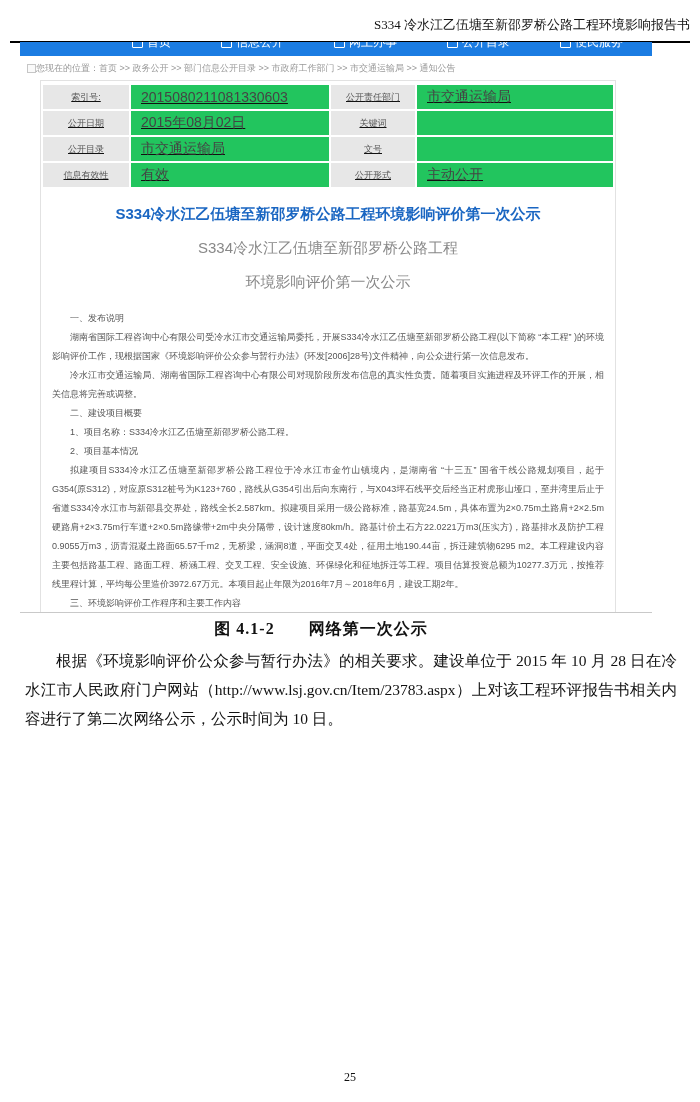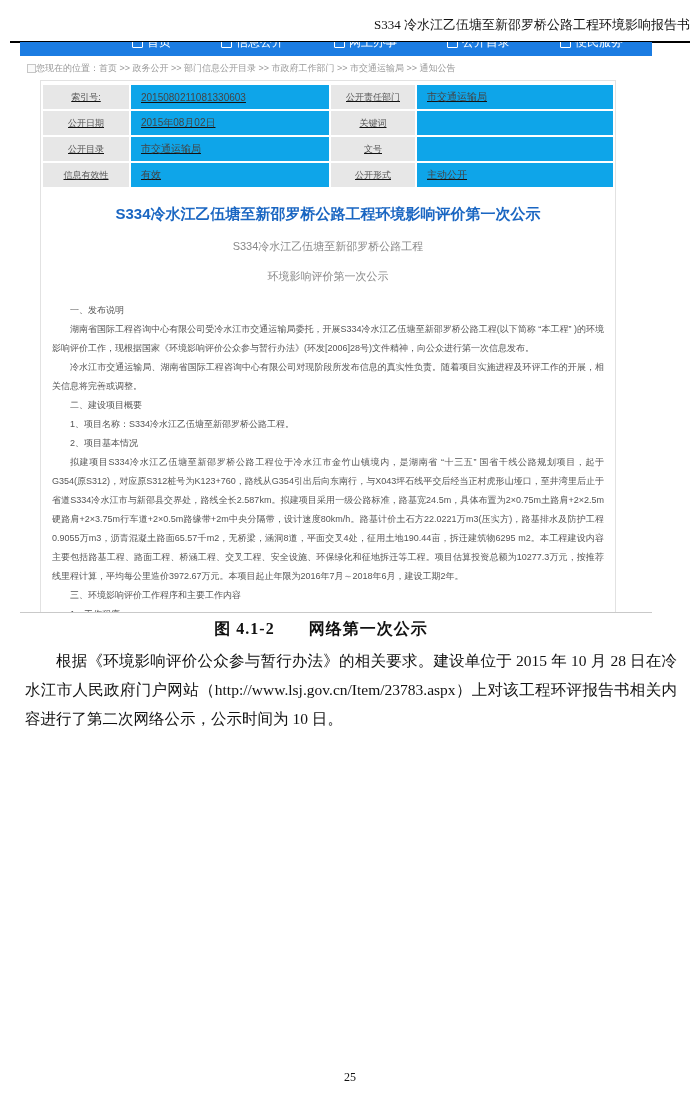--- a/index.html
+++ b/index.html
@@ -60,29 +60,29 @@
     border:1px solid #e2e2e2; background:#fff; padding:4px 0 20px 0;
   }
 
   .info-table { display:flex; flex-direction:column; gap:2px; padding:0 2px; }
   .info-row { display:grid; grid-template-columns:86px 198px 84px 1fr; gap:2px; height:24px;text-decoration:underline; }
   .info-row .lbl {
     background:#e7e7e7; color:#555; font-size:9px;
     display:flex; align-items:center; justify-content:center;
   }
   .info-row .val {
-    background:#0ea5e9; color:#444; font-size:10px;
+    background:#22c55e; color:#444; font-size:14px;
     display:flex; align-items:center; padding-left:10px;
   }
 
   .post-title {
     text-align:center; color:#1a66c2; font-weight:bold; font-size:15px;
     margin:18px 8px 0 8px;
   }
-  .post-sub { text-align:center; color:#888; font-size:11px; margin-top:15px; }
+  .post-sub { text-align:center; color:#888; font-size:15px; margin-top:15px; }
 
   .post-body {
     margin-top:17px; padding:0 11px; font-size:9px; line-height:19px; color:#555;
   }
   .post-body p { margin:0; text-indent:2em; }
   .post-body p.p { text-align:justify; }
 </style>
 </head>
 <body>
 

